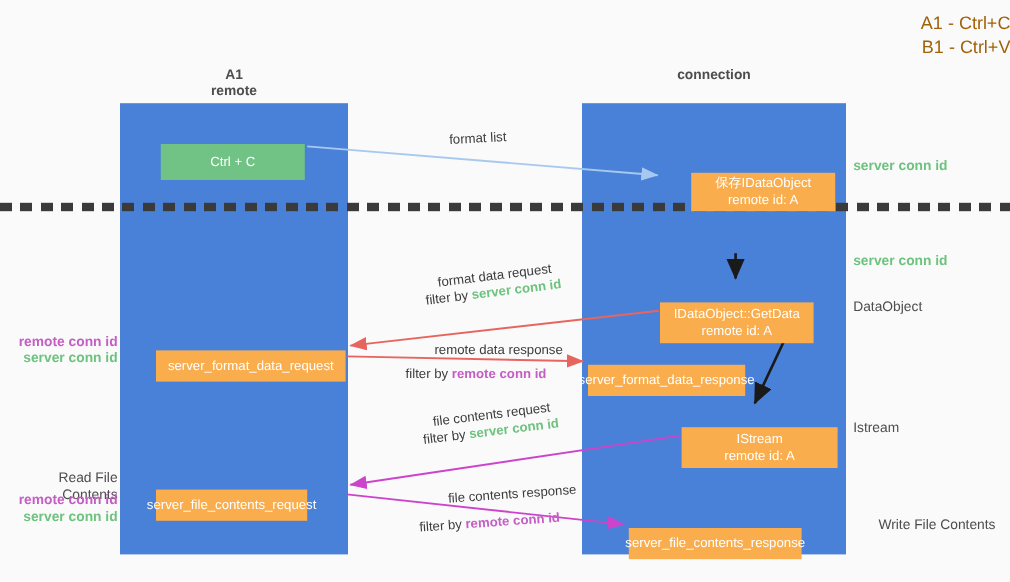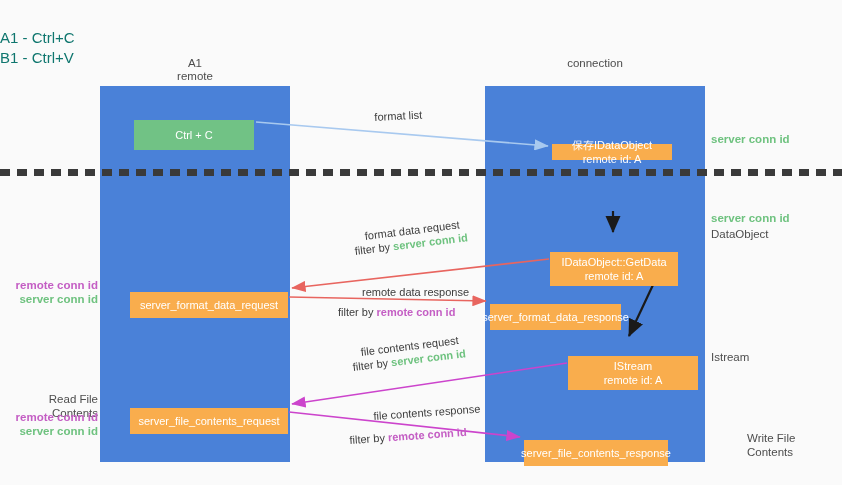--- a/index.html
+++ b/index.html
@@ -18,35 +18,36 @@
   #canvas {
     position: absolute;
     left: 0; top: 0;
     width: 842px;
     height: 485px;
   }
   .abs { position: absolute; }
 
   
   #title {
-    left: 0; top: 28px;
+    left: 0; top: 10px;
     width: 842px;
-    text-align: left;
+    text-align: right;
     font-size: 15px;
     line-height: 20px;
-    color: #0f766e;
+    color: #a16207;
     white-space: pre-line;
   }
 
   
   .col-header {
     text-align: center;
     font-size: 11.5px;
     line-height: 13px;
     color: #4d4d4d;
+    font-weight: bold;
   }
   #hdr-a1 { left: 100px; top: 57px; width: 190px; }
   #hdr-b1 { left: 485px; top: 57px; width: 220px; }
   .col-header .ln1 { display: block; }
   .col-header .ln2 { display: block; }
 
   
   .lane {
     background: #4a81d8;
     top: 86px;
@@ -78,43 +79,43 @@
     line-height: 14px;
     text-align: center;
     padding: 2px 4px;
     margin-top: 16px;
   }
   .node.green { background: #71c285; }
   .node.orange { background: #f9ad4d; }
   .node .l2 { display: block; }
 
   #n-ctrlc   { left: 134px; top: 104px; width: 120px; height: 30px; }
-  #n-save    { left: 552px; top: 128px; width: 120px; height: 16px; }
+  #n-save    { left: 576px; top: 128px; width: 120px; height: 32px; }
   #n-ctrlv   { left: 554px; top: 181px; width: 118px; height: 28px; }
   #n-getdata { left: 550px; top: 236px; width: 128px; height: 34px; }
   #n-sfdreq  { left: 130px; top: 276px; width: 158px; height: 26px; align-items: center; }
   #n-sfdresp { left: 490px; top: 288px; width: 131px; height: 26px; }
   #n-istream { left: 568px; top: 340px; width: 130px; height: 34px; }
-  #n-sfcreq  { left: 130px; top: 392px; width: 158px; height: 26px; }
+  #n-sfcreq  { left: 130px; top: 392px; width: 126px; height: 26px; }
   #n-sfcresp { left: 524px; top: 424px; width: 144px; height: 26px; }
 
   
   .right-lbl {
     font-size: 11.5px;
     line-height: 14px;
   }
   .green-txt { color: #6ec27f; font-weight: bold; }
   .purple-txt { color: #c45ec4; font-weight: bold; }
   .plain-txt { color: #4d4d4d; }
 
   #r-serverconn1 { left: 711px; top: 132px; }
   #r-serverconn2 { left: 711px; top: 211px; }
-  #r-dataobject  { left: 711px; top: 227px; }
+  #r-dataobject  { left: 711px; top: 249px; }
   #r-istream     { left: 711px; top: 350px; }
-  #r-writefile   { left: 747px; top: 431px; }
+  #r-writefile   { left: 732px; top: 431px; }
 
   
   .left-lbl {
     font-size: 11.5px;
     line-height: 14px;
     text-align: right;
     width: 98px;
   }
   #l-conn1 { left: 0px; top: 278px; }
   #l-readfile { left: 0px; top: 392px; width: 98px; text-align: right; }

